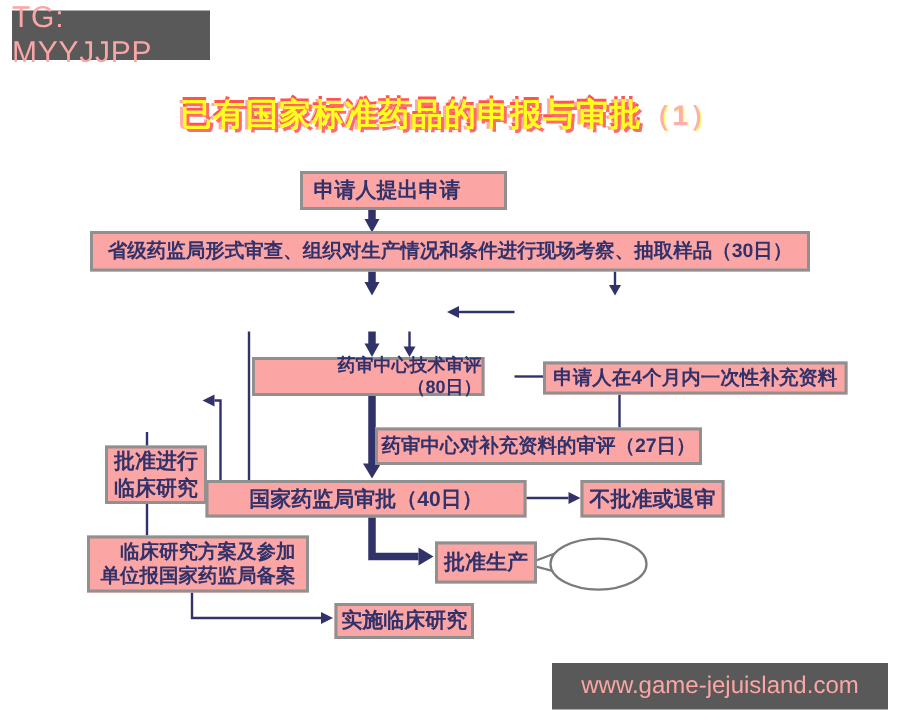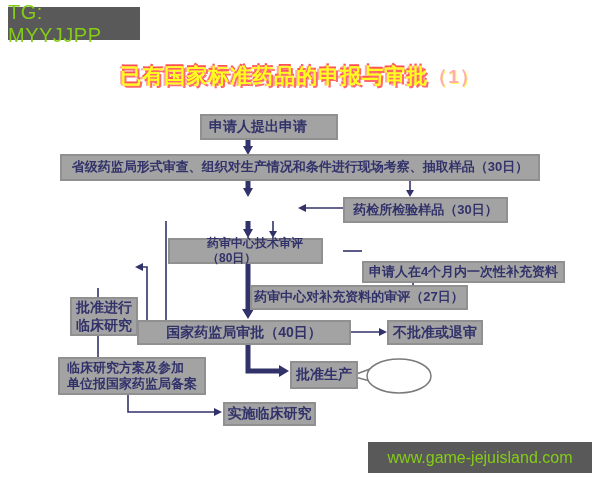--- a/index.html
+++ b/index.html
@@ -1,41 +1,41 @@
 <!DOCTYPE html>
 <html><head>
 <meta charset="utf-8">
 <style>
   html,body{margin:0;padding:0;background:#ffffff;}
   body{width:600px;height:480px;position:relative;overflow:hidden;
        font-family:"Liberation Sans","DejaVu Sans",sans-serif;}
   .stage{position:absolute;left:0;top:0;width:600px;height:480px;background:#fff;}
 
-  .badge{position:absolute;background:#595959;color:#84cc16;display:flex;
+  .badge{position:absolute;background:#595959;color:#fca5a5;display:flex;
          align-items:center;justify-content:center;z-index:3;}
   #tg-badge{left:8px;top:7px;width:132px;height:33px;font-size:20px;letter-spacing:.5px;}
   #site-badge{left:368px;top:442px;width:224px;height:31px;font-size:16px;}
 
   .title{position:absolute;left:0;right:0;top:62px;text-align:center;z-index:2;
          font-size:21px;font-weight:bold;letter-spacing:1px;color:#ffff1e;
          text-shadow:2px 2px 0 #ff6b6b,0 -2px 0 #ff5252,-2px 0 0 rgba(255,100,100,.55);}
   .title .suffix{color:#ffadad;text-shadow:1px 1px 0 rgba(255,255,0,.6);font-size:19px;}
 
   .wires{position:absolute;left:0;top:0;z-index:1;}
 
-  .node{position:absolute;box-sizing:border-box;background:#a3a3a3;
+  .node{position:absolute;box-sizing:border-box;background:#fca5a5;
         border:2px solid #909090;color:#32326b;font-weight:bold;
-        display:flex;align-items:center;justify-content:center;text-align:left;
+        display:flex;align-items:center;justify-content:center;text-align:right;
         white-space:pre-line;line-height:1.25;z-index:2;font-size:14px;}
   #n-apply{left:200px;top:114px;width:138px;height:26px;justify-content:flex-start;padding-left:7px;}
   #n-provincial{left:60px;top:154px;width:480px;height:27px;font-size:13px;}
   #n-receive{left:137px;top:197px;width:163px;height:26px;}
   #n-labtest{left:343px;top:197px;width:165px;height:26px;font-size:13px;}
   #n-cde{left:168px;top:238px;width:155px;height:26px;font-size:12px;padding-left:37px;}
-  #n-supplement{left:362px;top:241px;width:203px;height:22px;font-size:13px;margin-top:20px;}
+  #n-supplement{left:362px;top:241px;width:203px;height:22px;font-size:13px;}
   #n-suppreview{left:250px;top:285px;width:218px;height:25px;font-size:13px;}
   #n-approval{left:137px;top:320px;width:214px;height:25px;}
   #n-reject{left:387px;top:320px;width:96px;height:25px;}
   #n-clinapprove{left:70px;top:249px;width:68px;height:39px;margin-top:48px;}
   #n-filing{left:58px;top:357px;width:148px;height:38px;font-size:13px;}
   #n-production{left:290px;top:361px;width:68px;height:28px;}
   #n-implement{left:223px;top:402px;width:93px;height:24px;}
   #lbl-155{position:absolute;left:366px;top:358px;width:66px;height:36px;z-index:2;
            display:flex;align-items:center;justify-content:center;border:none;background:transparent;
            color:#32326b;font-weight:bold;font-size:14px;}
@@ -84,21 +84,20 @@
       <ellipse cx="399" cy="376" rx="32" ry="17" fill="#ffffff" stroke="#7a7a7a" stroke-width="1.5"></ellipse>
     </g>
   </svg>
 
   <div class="badge" id="tg-badge">TG: MYYJJPP</div>
 
   <div class="title"><span>已有国家标准药品的申报与审批</span><span class="suffix">（1）</span></div>
 
   <div class="node" id="n-apply">申请人提出申请</div>
   <div class="node" id="n-provincial">省级药监局形式审查、组织对生产情况和条件进行现场考察、抽取样品（30日）</div>
-  <div class="node" id="n-labtest">药检所检验样品（30日）</div>
   <div class="node" id="n-cde">药审中心技术审评（80日）</div>
   <div class="node" id="n-supplement">申请人在4个月内一次性补充资料</div>
   <div class="node" id="n-suppreview">药审中心对补充资料的审评（27日）</div>
   <div class="node" id="n-approval">国家药监局审批（40日）</div>
   <div class="node" id="n-reject">不批准或退审</div>
   <div class="node" id="n-clinapprove">批准进行
 临床研究</div>
   <div class="node" id="n-filing">临床研究方案及参加
 单位报国家药监局备案</div>
   <div class="node" id="n-production">批准生产</div>

